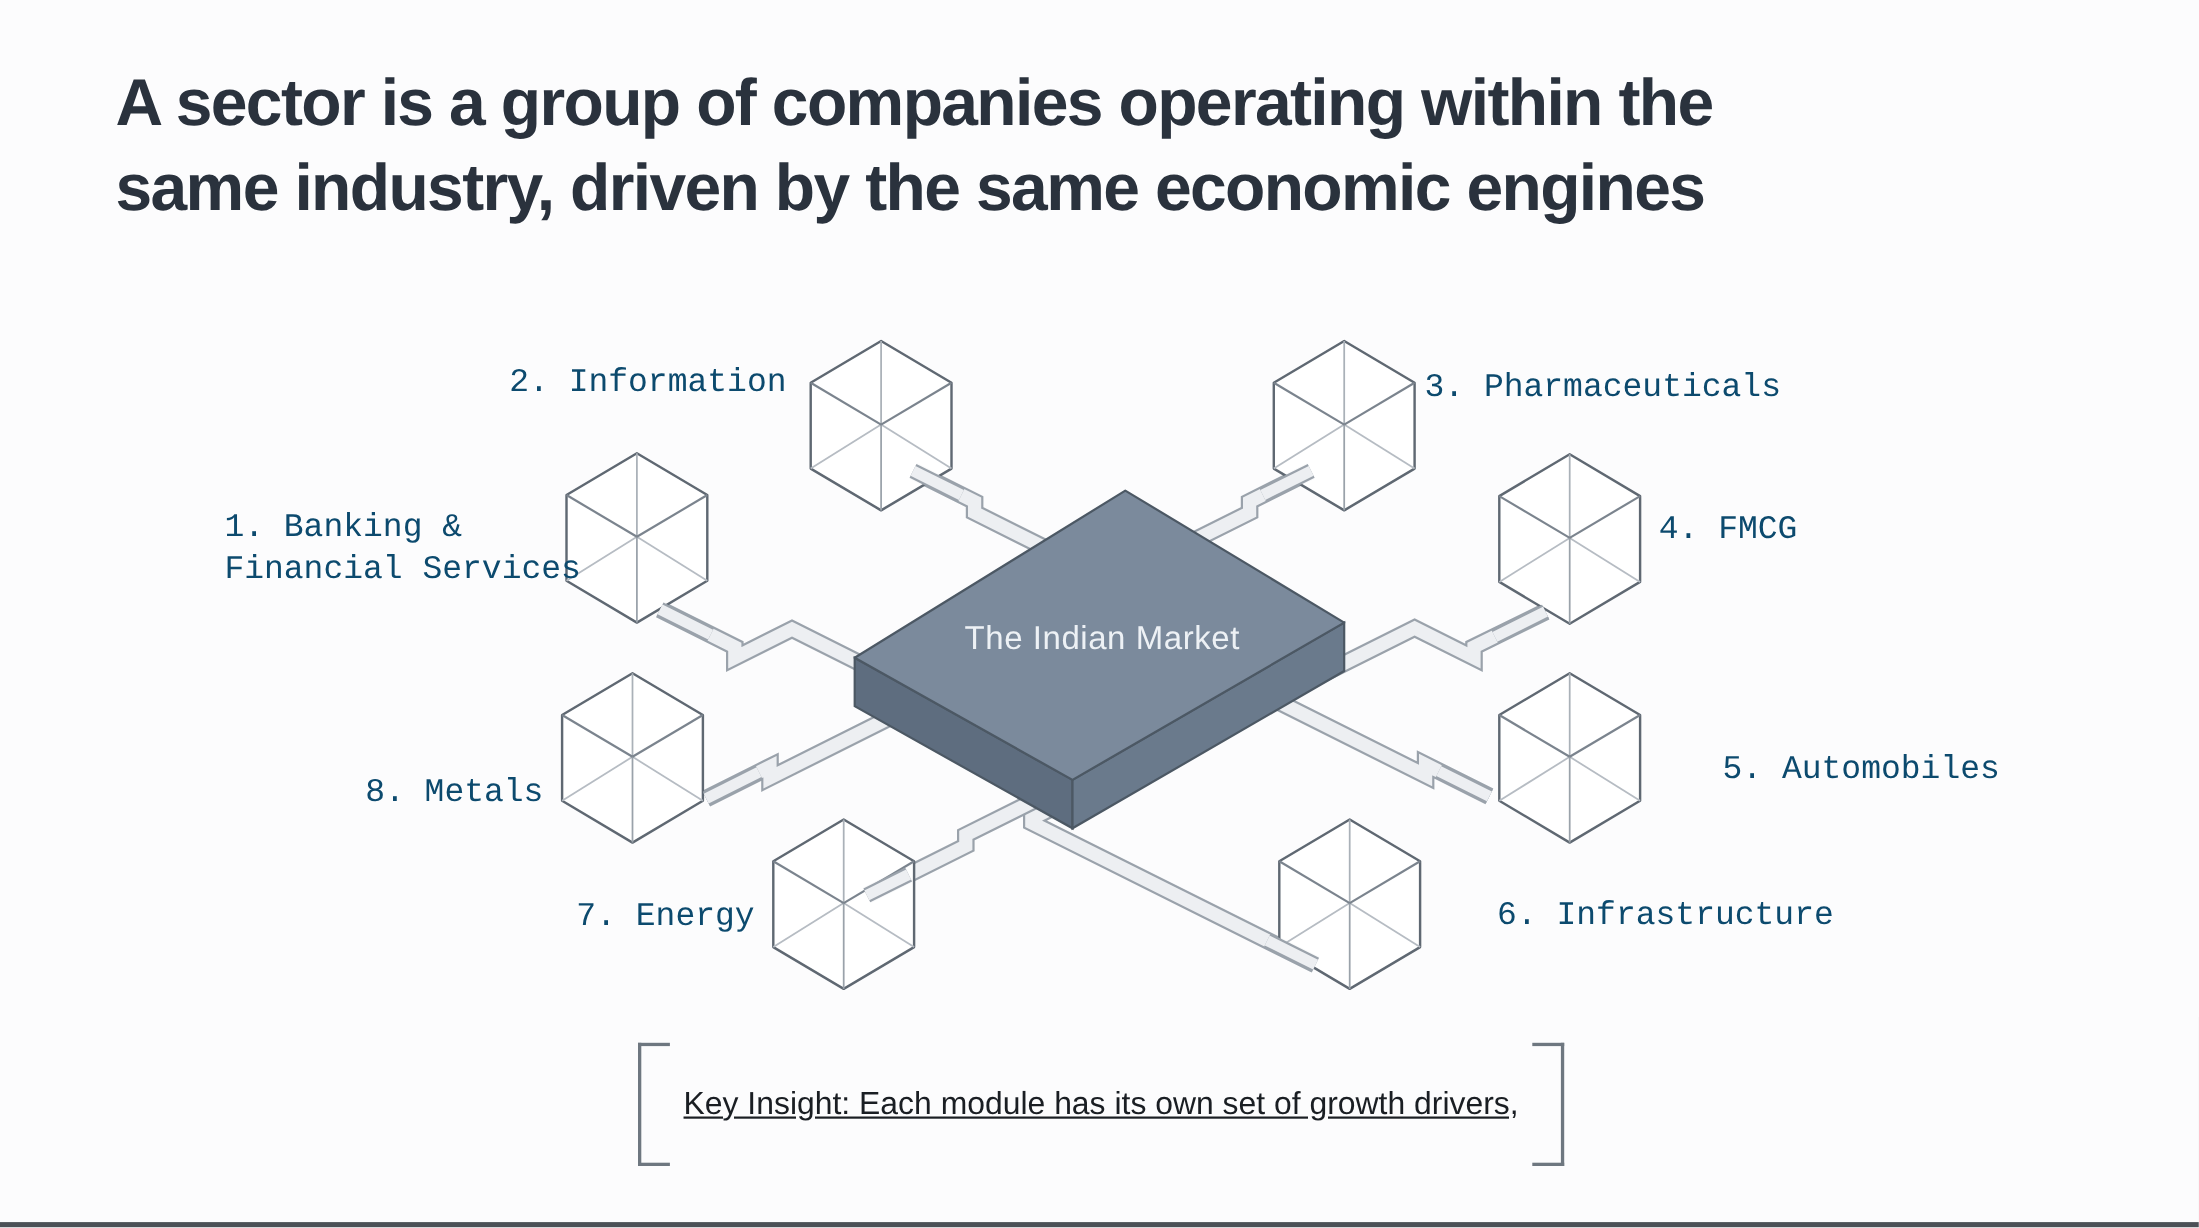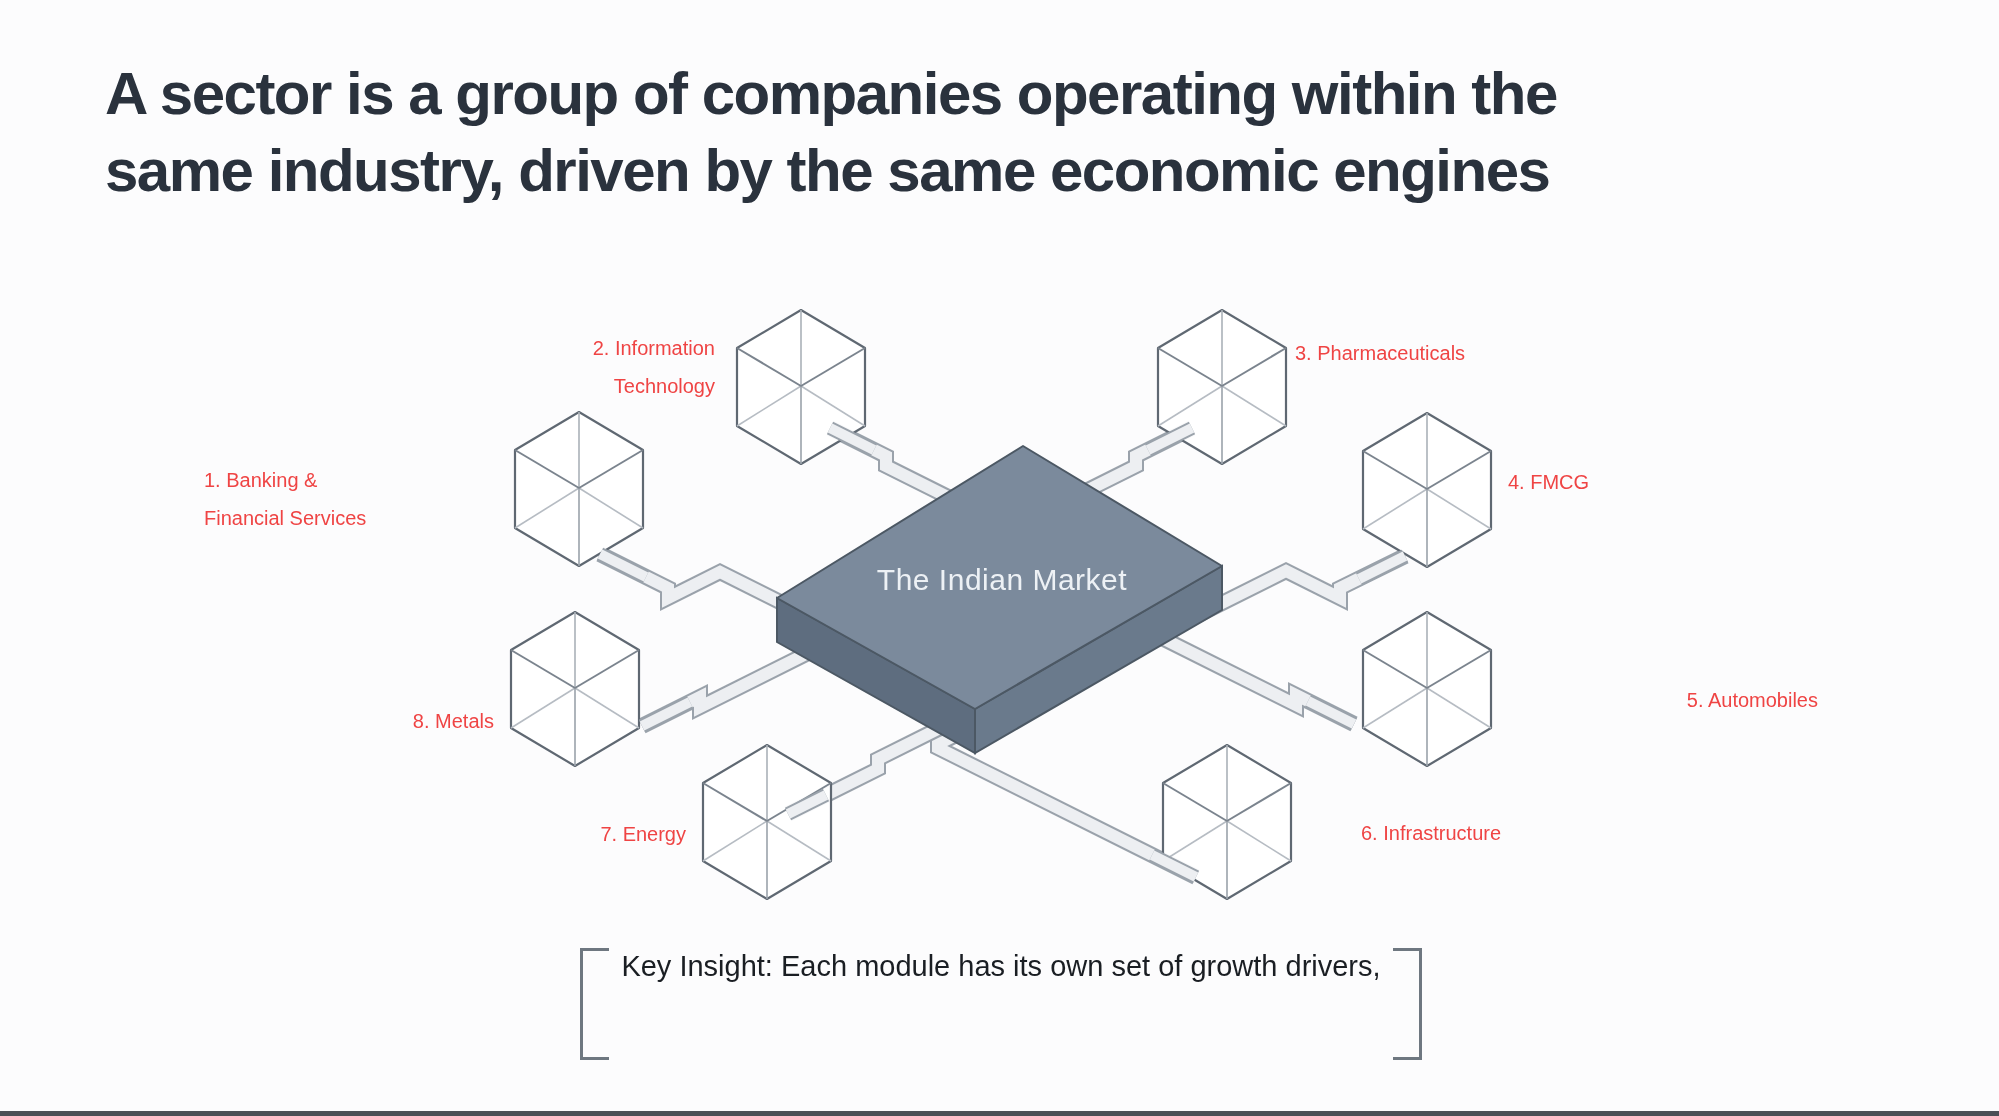--- a/index.html
+++ b/index.html
@@ -11,33 +11,34 @@
     font-family:"Liberation Sans","DejaVu Sans",sans-serif;
   }
   #diagram-svg{position:absolute;left:0;top:0;}
   .slide-title{
     position:absolute;left:105px;top:55px;width:1650px;
     font-size:60px;font-weight:bold;line-height:77px;
     letter-spacing:-1.5px;color:#2a323d;
   }
   .sector-label{
     position:absolute;
-    font-size:20px;line-height:38px;color:#ef4444;
+    font-size:30px;line-height:38px;color:#0c4a6e;
     white-space:nowrap;
+    font-family:Liberation Mono, monospace;
   }
   .key-insight{
     position:absolute;left:580px;top:948px;width:842px;height:112px;
     display:flex;align-items:stretch;
   }
   .bracket{width:26px;flex:0 0 26px;}
   .bracket.left{border-left:3px solid #6e7780;border-top:3px solid #6e7780;border-bottom:3px solid #6e7780;}
   .bracket.right{border-right:3px solid #6e7780;border-top:3px solid #6e7780;border-bottom:3px solid #6e7780;}
   .key-insight-text{
-    flex:1;display:flex;flex-direction:row;justify-content:center;
-    text-align:center;font-size:29px;line-height:37px;color:#1a1e23;
+    flex:1;display:flex;flex-direction:column;justify-content:center;
+    text-align:center;font-size:29px;line-height:37px;color:#1a1e23;text-decoration:underline;
   }
   .bottom-edge-bar{
     position:absolute;left:0;bottom:0;width:100%;height:5px;background:#4b5056;
   }
 </style>
 </head>
 <body>
 
 <div id="stage">
 
@@ -191,21 +192,20 @@
       </g>
     </svg>
 
   <div id="labels-layer">
       <div class="sector-label" style="left: 204px; top: 461px; width: 300px; text-align: left;">
         <div>1. Banking &amp;</div>
         <div>Financial Services</div>
       </div>
       <div class="sector-label" style="left: 415px; top: 329px; width: 300px; text-align: right;">
         <div>2. Information</div>
-        <div>Technology</div>
       </div>
       <div class="sector-label" style="left: 1295px; top: 334px; width: 340px; text-align: left;">
         <div>3. Pharmaceuticals</div>
       </div>
       <div class="sector-label" style="left: 1508px; top: 463px; width: 250px; text-align: left;">
         <div>4. FMCG</div>
       </div>
       <div class="sector-label" style="left: 1508px; top: 681px; width: 310px; text-align: right;">
         <div>5. Automobiles</div>
       </div>

